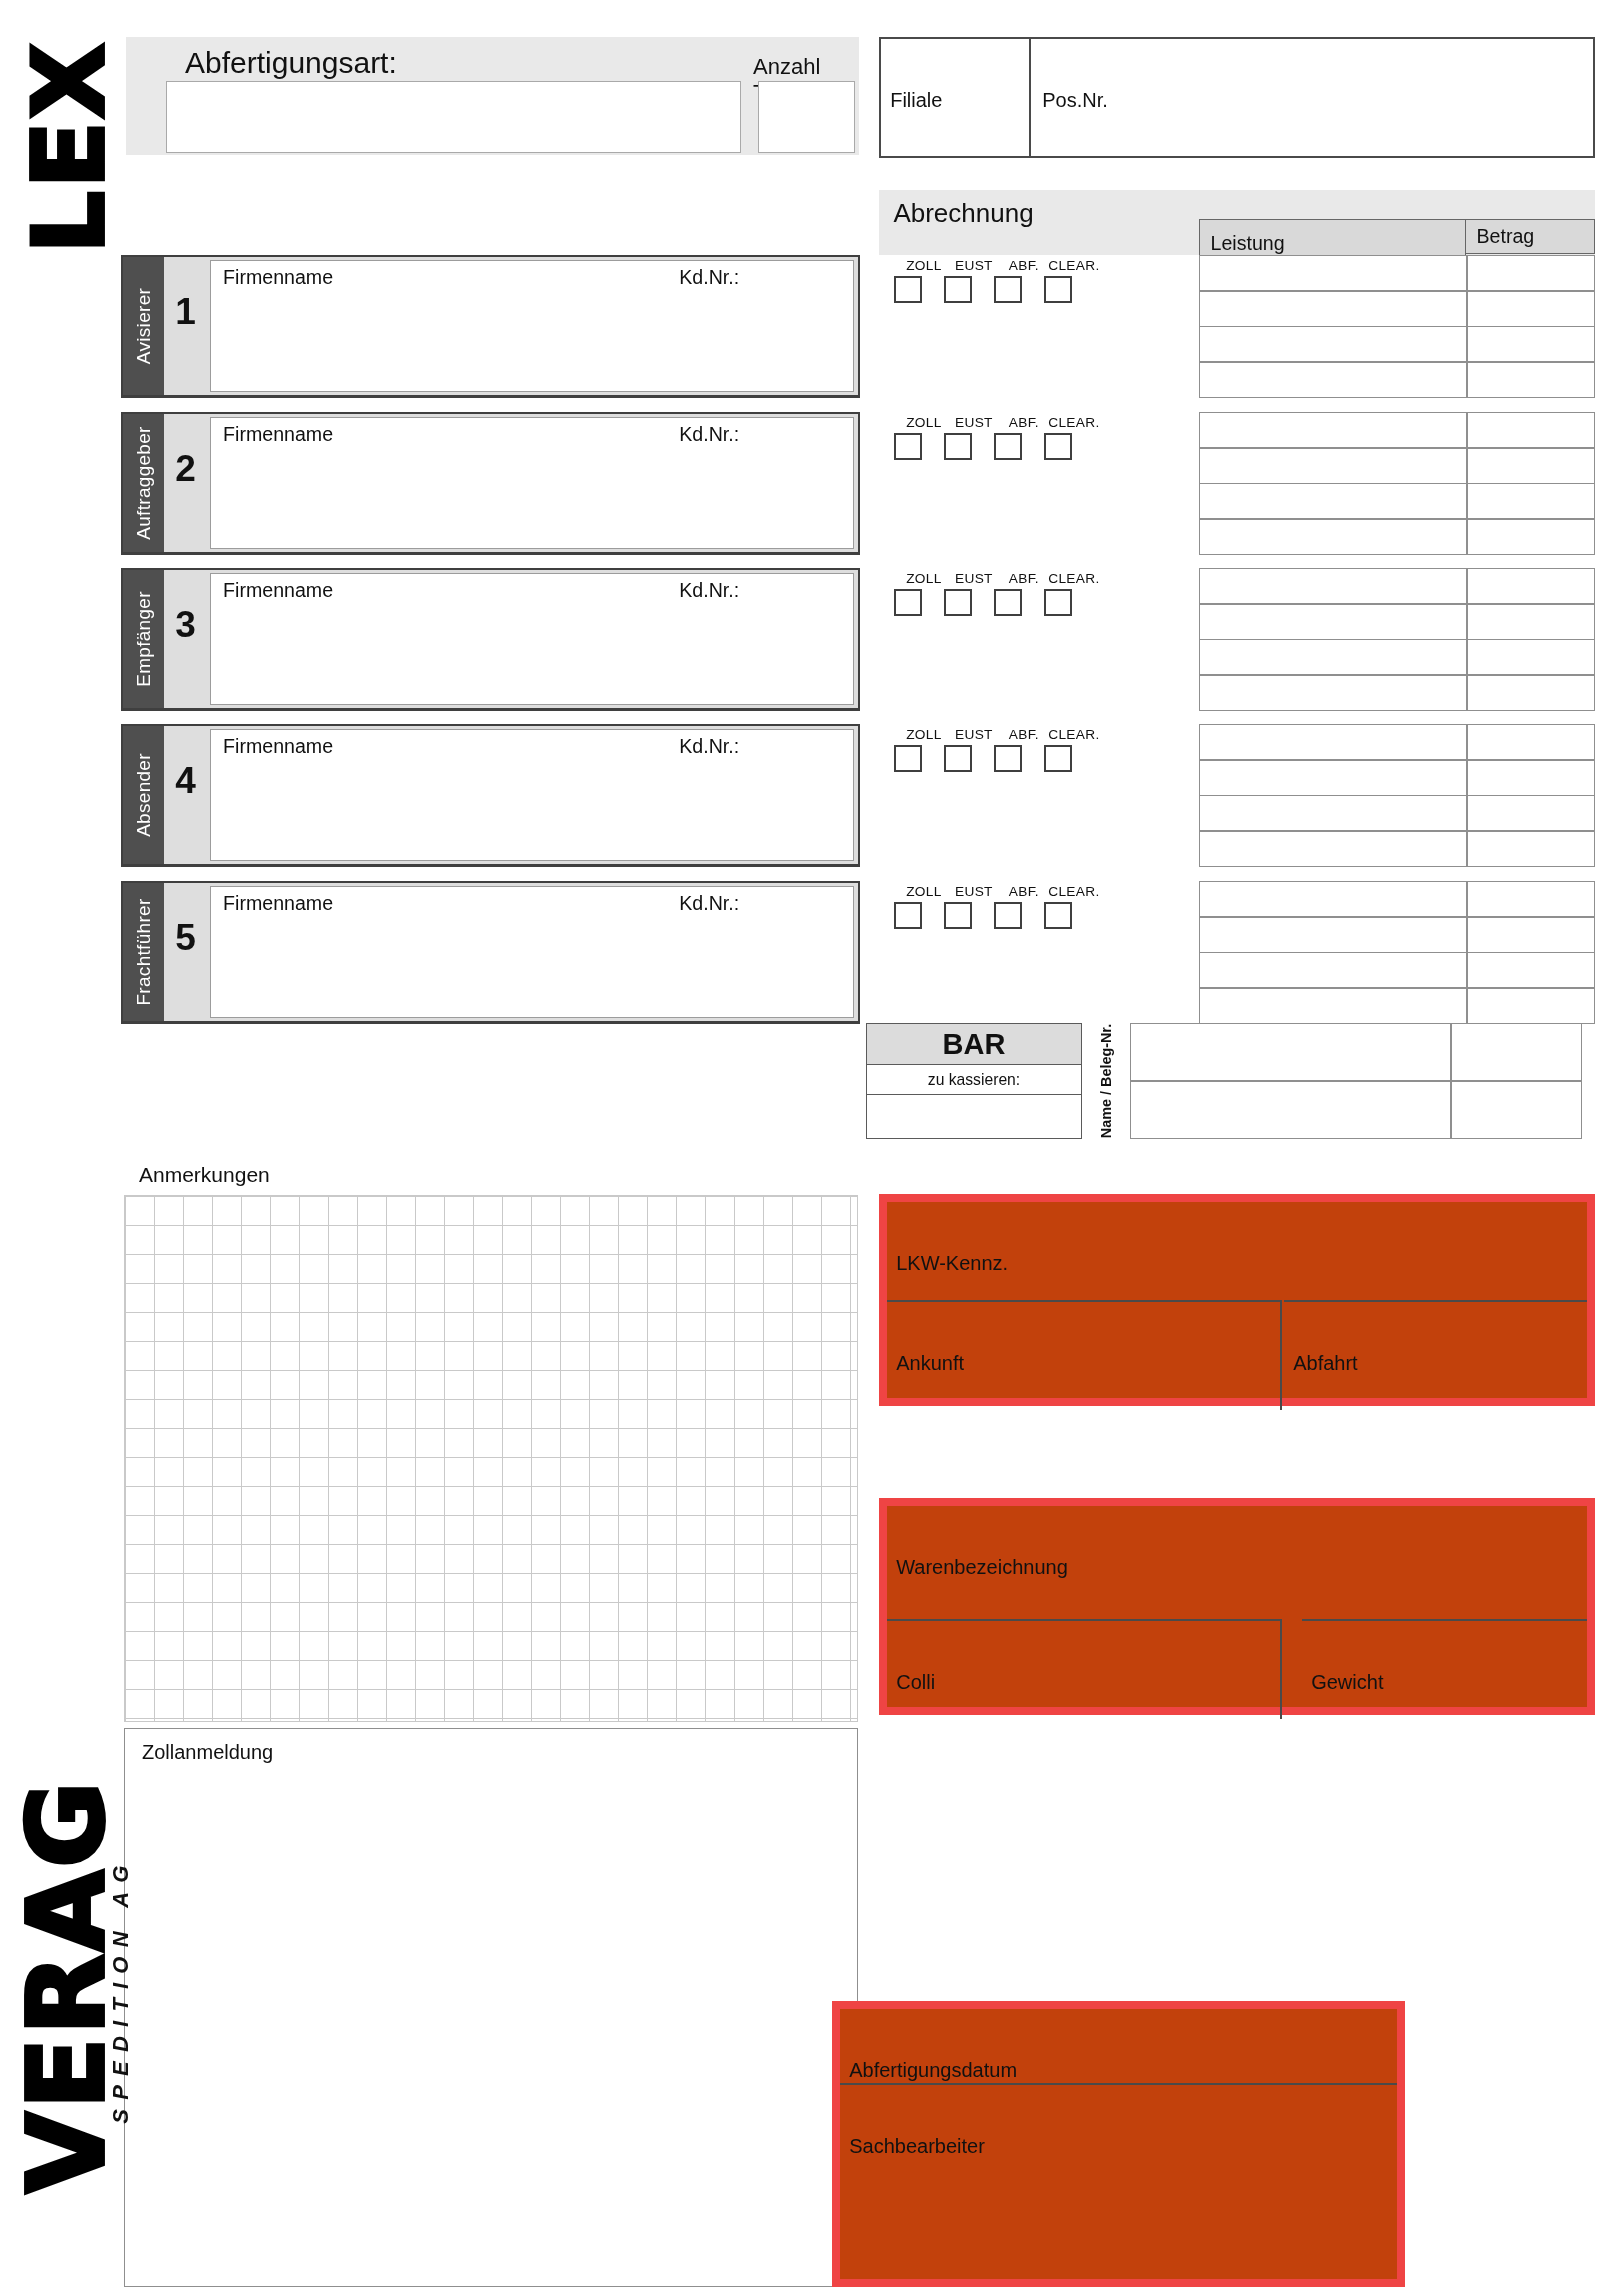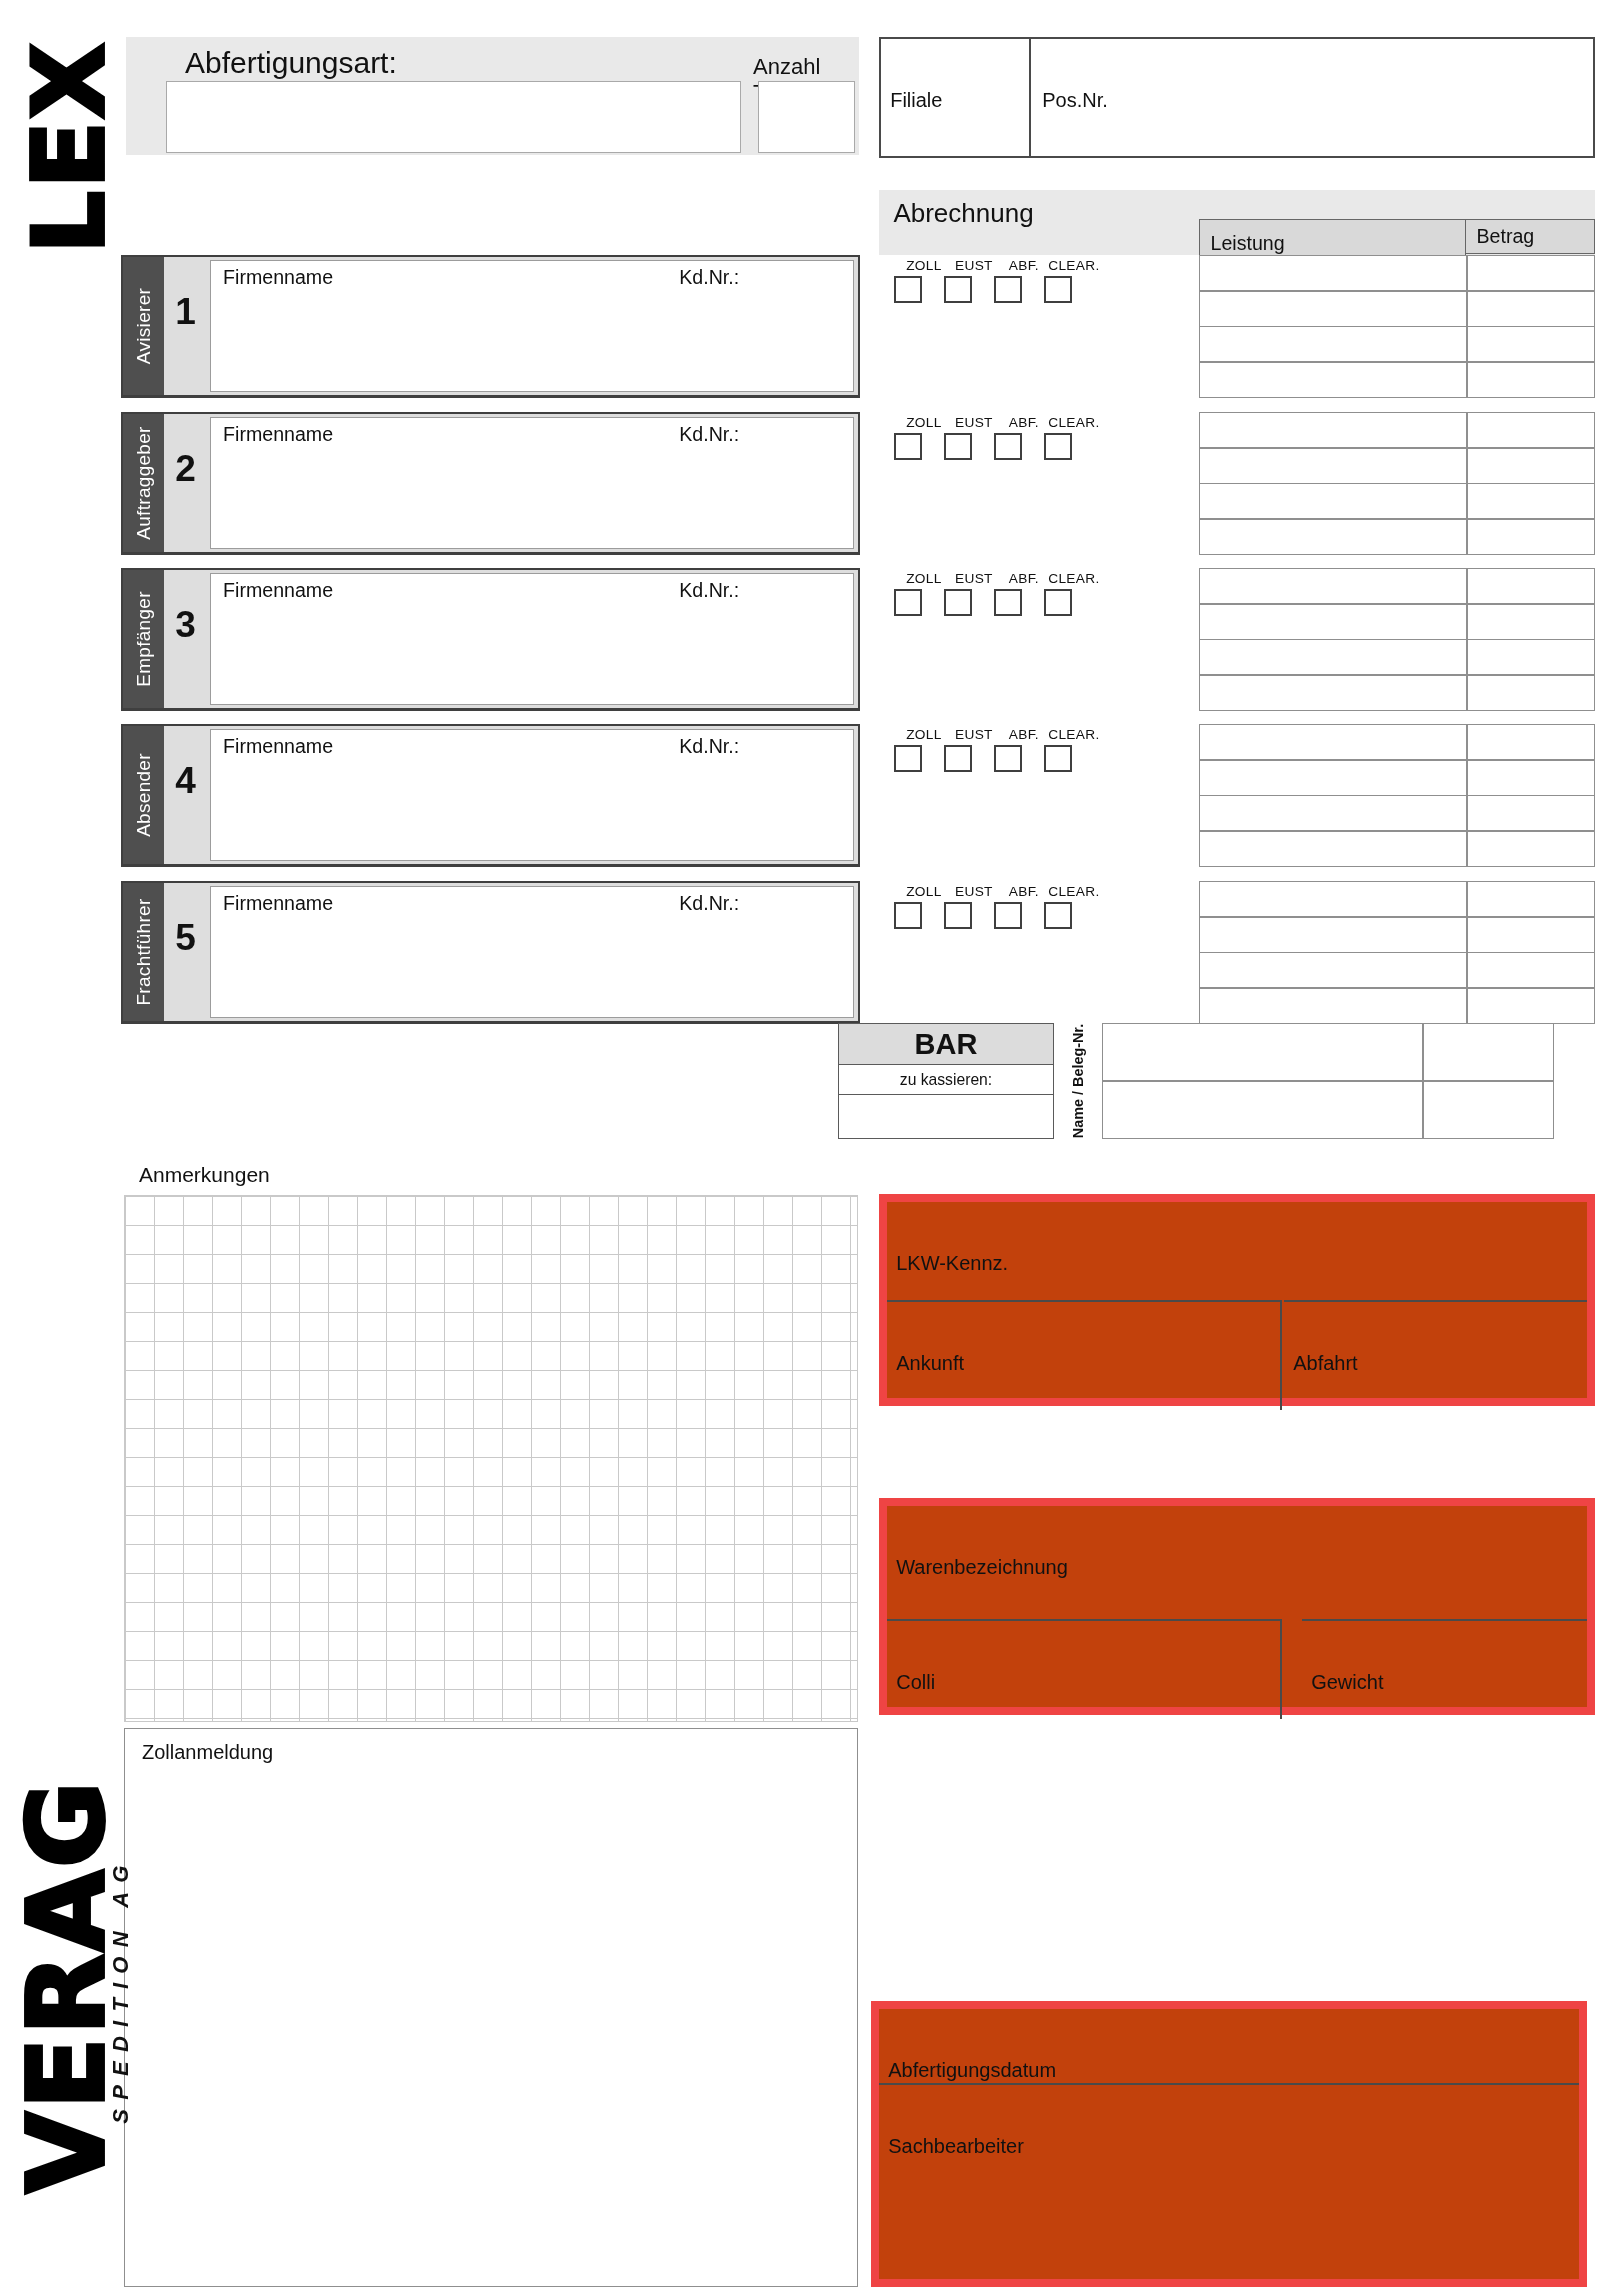--- a/index.html
+++ b/index.html
@@ -312,21 +312,21 @@
         <div class="tcell"></div>
       <div class="tcell"></div>
         <div class="tcell"></div>
       <div class="tcell"></div>
         <div class="tcell"></div>
       <div class="tcell"></div>
         <div class="tcell"></div>
     </div>
   </div>
 
-  <div class="abs" style="left:838px;top:1023px;width:696px;height:116px">
+  <div class="abs" style="left:866px;top:1023px;width:696px;height:116px">
     <div class="abs barbox" style="left:0;top:0;width:216px;height:116px">
       <div class="bartitle">BAR</div>
       <div class="zurow">zu kassieren:</div>
       <div class="baramount"></div>
     </div>
     <div class="abs" style="left:216px;top:0;width:48px;height:116px">
       <span class="vcenter" style="font-size:14.4px;font-weight:bold">Name / Beleg-Nr.</span>
     </div>
     <div class="barcells">
       <div class="tcell"></div>
@@ -367,21 +367,21 @@
     <span class="abs" style="left:17px;top:11.8px;font-size:20px">Zollanmeldung</span>
   </div>
 
   <div class="abs" style="left:16.4px;top:1747px;width:101px;height:478px">
     <span class="vcenter logo-big" style="font-size:105px">VERAG</span>
   </div>
   <div class="abs" style="left:102px;top:1767px;width:37px;height:445px">
     <span class="vcenter" style="font-size:22px;font-weight:bold;font-style:italic;letter-spacing:9.2px">SPEDITION AG</span>
   </div>
 
-  <div class="abs bigbox" style="left:871px;top:2001px;width:716px;height:286px">
+  <div class="abs bigbox" style="left:832px;top:2001px;width:573px;height:286px">
     <div class="abs" style="left:0;top:0;width:100%;height:74px">
       <span class="lbl">Abfertigungsdatum</span>
     </div>
     <div class="abs" style="left:0;top:74px;width:100%;bottom:0;border-top:2px solid #4a4a4a">
       <span class="lbl">Sachbearbeiter</span>
     </div>
   </div>
 
 </div>
 

